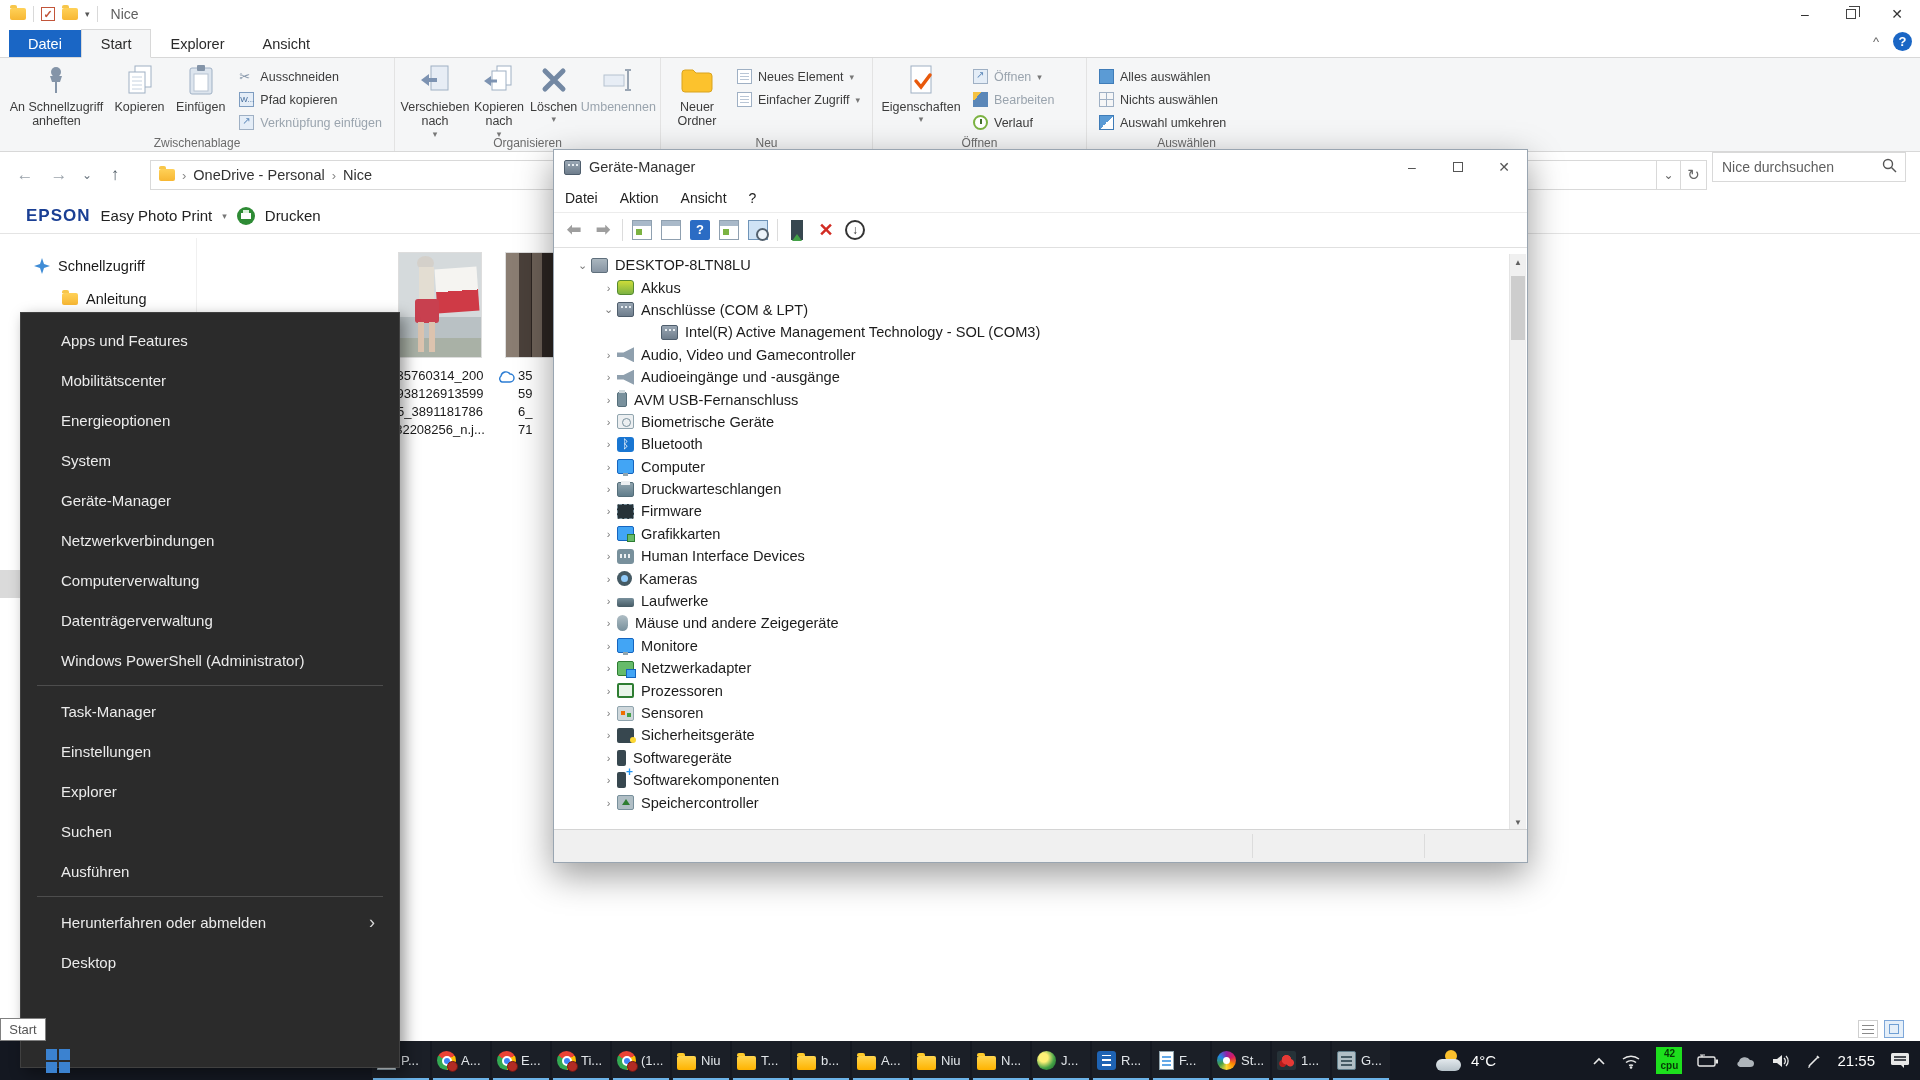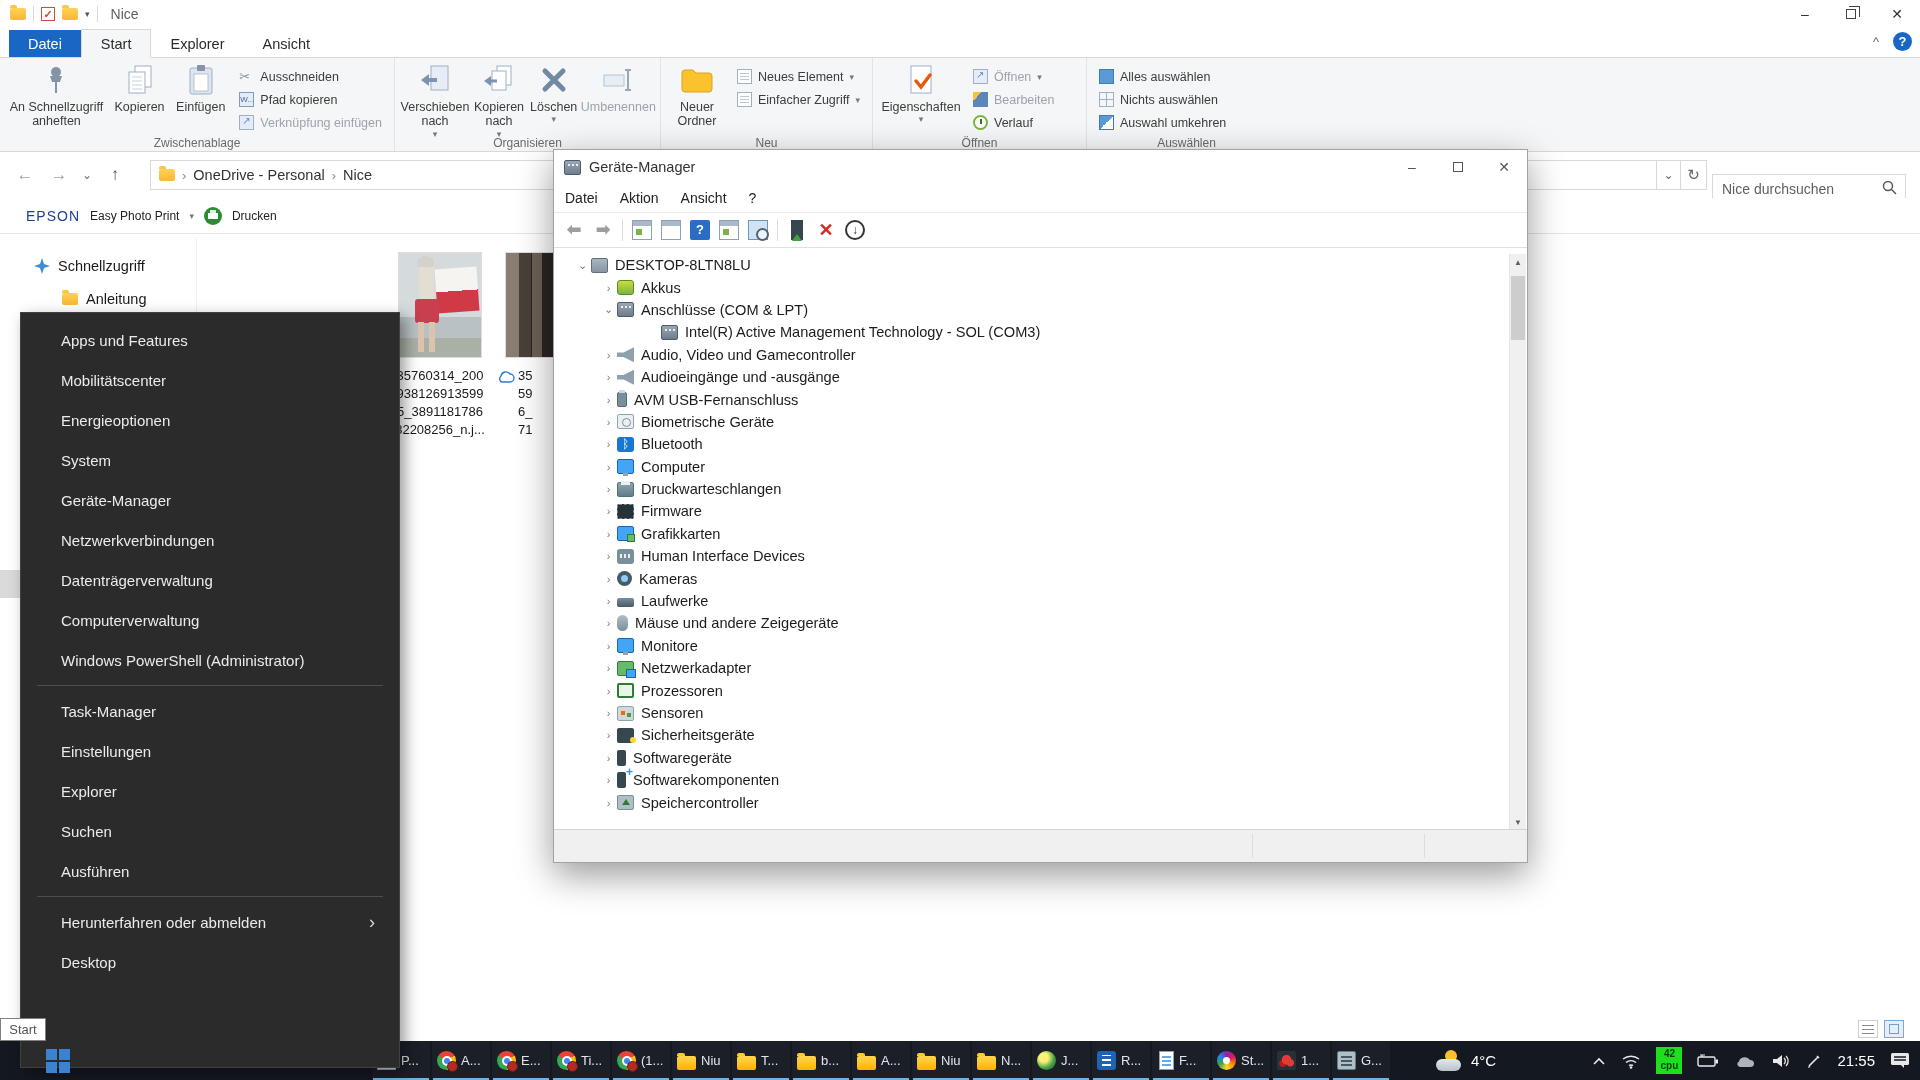--- a/index.html
+++ b/index.html
@@ -50,27 +50,27 @@
   .sic-clock{border-radius:50%;border:2px solid #7cb342;background:#fff}
   .sic-clock::before{content:"";position:absolute;left:5px;top:2px;width:1.5px;height:5px;background:#43702c}
   .sic-open{background:#e4edf7;border:1px solid #9fb0c4}
   .sic-open::before{content:"↗";position:absolute;left:2px;top:-1px;font-size:10px;color:#5b87b8}
 
   .x-address{left:0;top:152px;width:1920px;height:46px;background:#fff;display:flex;align-items:center}
   .navgl{font-size:17px;width:34px;text-align:center}
   .crumbbox{position:absolute;left:150px;top:8px;width:1507px;height:30px;border:1px solid #d9d9d9;background:#fff;display:flex;align-items:center;padding-left:8px;gap:7px;font-size:14.5px;color:#333}
   .crumb-sep{color:#888;font-size:13px}
   .addr-btn{position:absolute;top:8px;height:30px;border:1px solid #d9d9d9;border-left:none;background:#fff;display:flex;align-items:center;justify-content:center;color:#666}
-  .searchbox{position:absolute;right:14px;top:22px;width:194px;height:30px;border:1px solid #d9d9d9;background:#fff;display:flex;align-items:center}
+  .searchbox{position:absolute;right:14px;top:0;width:194px;height:30px;border:1px solid #d9d9d9;background:#fff;display:flex;align-items:center}
   .searchbox input{flex:1;border:none;outline:none;font-family:inherit;font-size:14px;color:#444;padding:0 6px 0 9px;min-width:0}
   .searchbox input::placeholder{color:#5f5f5f}
 
   .x-epson{left:0;top:198px;width:1920px;height:36px;background:#fff;border-bottom:1px solid #e4e4e4;display:flex;align-items:center;gap:10px;padding-left:26px}
-  .epson-brand{color:#1a3f94;font-weight:normal;font-size:14px;letter-spacing:1px}
-  .epson-app{font-size:12px;color:#222}
+  .epson-brand{color:#1a3f94;font-weight:bold;font-size:17px;letter-spacing:1px}
+  .epson-app{font-size:15px;color:#222}
   .print-ic{width:18px;height:18px;border-radius:50%;background:#2e8b35;position:relative}
   .print-ic::before{content:"";position:absolute;left:4px;top:6px;width:10px;height:6px;background:#fff}
   .print-ic::after{content:"";position:absolute;left:6px;top:3px;width:6px;height:3px;background:#d9f2da}
 
   .side-item{display:flex;align-items:center;gap:8px;font-size:14.5px;color:#1a1a1a}
   .star-ic{width:16px;height:16px;color:#3f8cd6}
   .vline{left:196px;top:238px;width:1px;height:780px;background:#f0f0f0}
 
   .thumb{border:1px solid #ddd;overflow:hidden}
   .thumb1{left:398px;top:252px;width:84px;height:106px;background:linear-gradient(#d5dadc 0 62%,#b9c1c4 62% 82%,#a9b1a6 82%)}
@@ -747,26 +747,26 @@
         <span class="winx-lbl">Geräte-Manager</span>
         <span class="winx-sub"></span>
       </div>
 
       <div class="winx-item">
         <span class="winx-lbl">Netzwerkverbindungen</span>
         <span class="winx-sub"></span>
       </div>
 
       <div class="winx-item">
+        <span class="winx-lbl">Computerverwaltung</span>
+        <span class="winx-sub"></span>
+      </div>
+
+      <div class="winx-item">
         <span class="winx-lbl">Datenträgerverwaltung</span>
-        <span class="winx-sub"></span>
-      </div>
-
-      <div class="winx-item">
-        <span class="winx-lbl">Computerverwaltung</span>
         <span class="winx-sub"></span>
       </div>
 
 
       <div class="winx-item">
         <span class="winx-lbl">Windows PowerShell (Administrator)</span>
         <span class="winx-sub"></span>
       </div>
 
       <div class="winx-item winx-sep">

